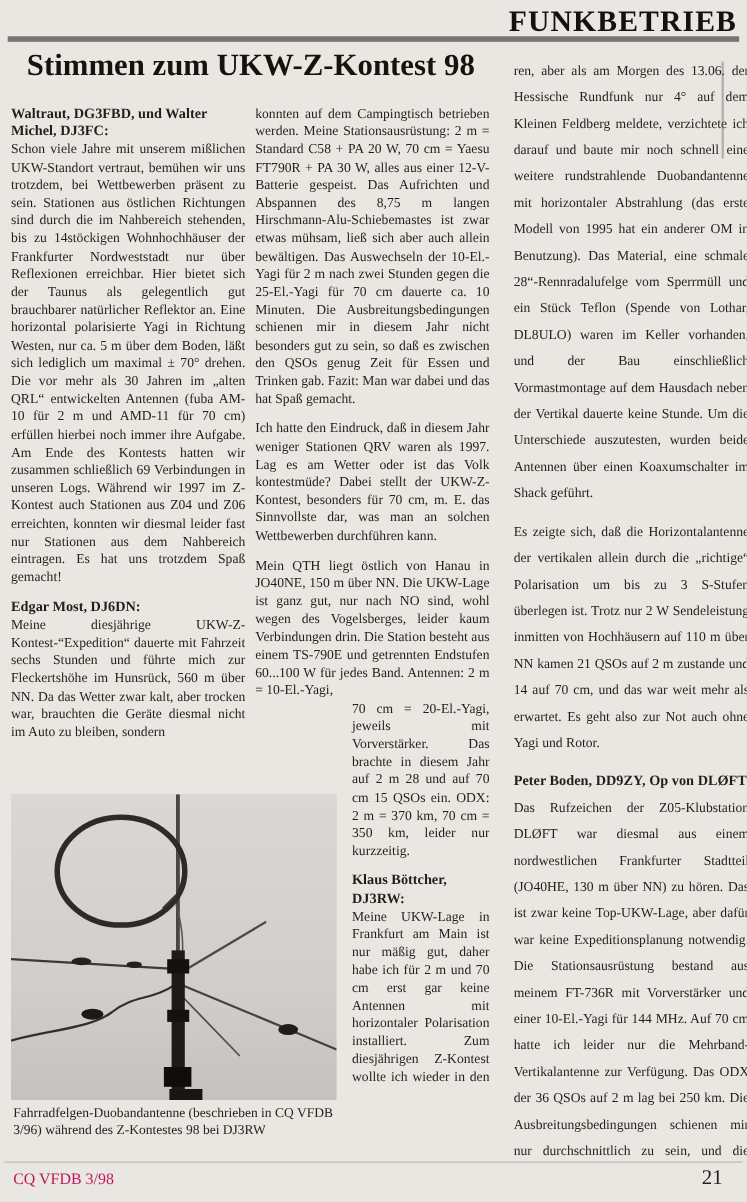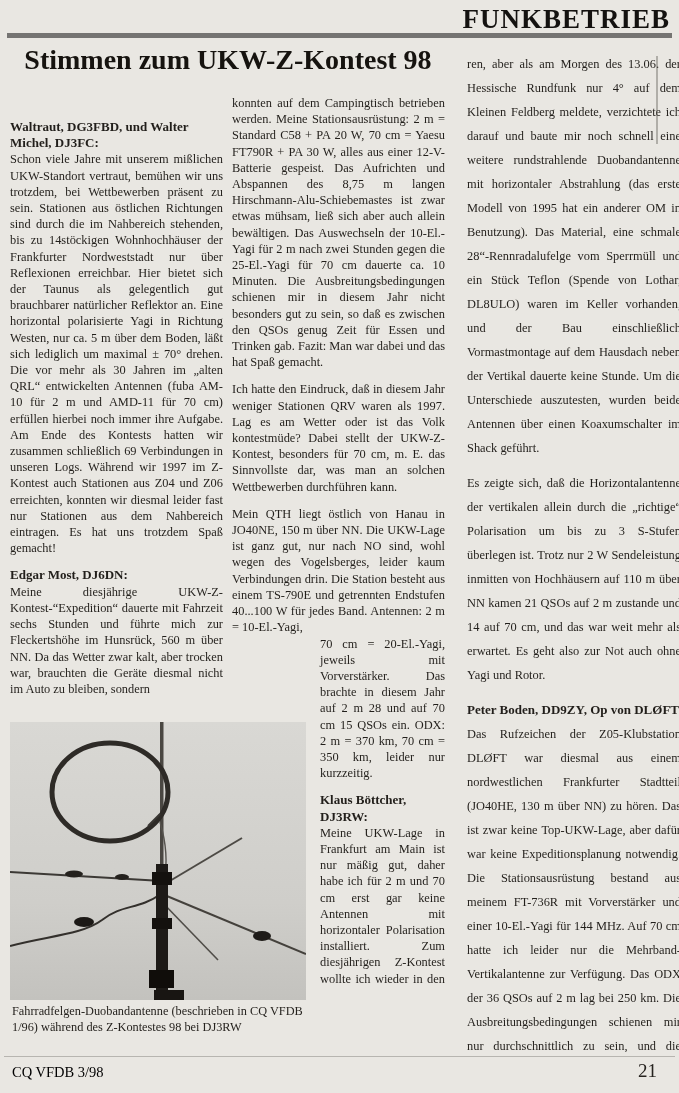--- a/index.html
+++ b/index.html
@@ -30,21 +30,21 @@
   .col{
     position:absolute;
     text-align:justify;
     font-size:12.4px;
     line-height:16.2px;
     color:#221f1b;
   }
   .col p{margin:0;}
   .col p.h{font-weight:bold;text-align:left;font-size:13px;}
   .col p.gap{margin-top:11px;}
-  .col1{left:10px;top:95px;width:213px;height:627px;overflow:hidden;margin-top:24px;}
+  .col1{left:10px;top:95px;width:213px;height:627px;overflow:hidden;}
   .col2{left:232px;top:95px;width:213px;height:965px;overflow:hidden;}
   .col3{left:455px;top:52px;width:214px;height:1000px;overflow:hidden;line-height:24px;margin-left:12px;}
   .photo-overhang{float:left;width:88px;height:345px;}
   
   .photo{
     position:absolute;left:10px;top:722px;width:296px;height:278px;
     background:#d2d1cd;z-index:3;
   }
   .photo svg{display:block;}
   .photo-caption{
@@ -52,21 +52,21 @@
     font-size:12.3px;line-height:16px;text-align:left;z-index:4;
     color:#26231f;
   }
   
   .footer-rule{
     position:absolute;left:4px;right:4px;top:1056px;height:1px;
     background:#b7b5b0;
   }
   .footer-left{
     position:absolute;left:12px;top:1064px;
-    font-size:14.5px;color:#000000;
+    font-size:14.5px;color:#be185d;
   }
   .page-number{
     position:absolute;right:22px;top:1060px;
     font-size:19px;color:#26231f;
   }
   .scan-line-artifact{
     position:absolute;left:656px;top:56px;width:2px;height:88px;
     background:#6a6862;opacity:.45;
   }
 </style>
@@ -82,21 +82,21 @@
   <div class="col col1">
     <p class="h">Waltraut, DG3FBD, und Walter Michel, DJ3FC:</p>
     <p>Schon viele Jahre mit unserem mißlichen UKW-Standort vertraut, bemühen wir uns trotzdem, bei Wettbewerben präsent zu sein. Stationen aus östlichen Richtungen sind durch die im Nahbereich stehenden, bis zu 14stöckigen Wohnhochhäuser der Frankfurter Nordweststadt nur über Reflexionen erreichbar. Hier bietet sich der Taunus als gelegentlich gut brauchbarer natürlicher Reflektor an. Eine horizontal polarisierte Yagi in Richtung Westen, nur ca. 5 m über dem Boden, läßt sich lediglich um maximal ± 70° drehen. Die vor mehr als 30 Jahren im „alten QRL“ entwickelten Antennen (fuba AM-10 für 2 m und AMD-11 für 70 cm) erfüllen hierbei noch immer ihre Aufgabe. Am Ende des Kontests hatten wir zusammen schließlich 69 Verbindungen in unseren Logs. Während wir 1997 im Z-Kontest auch Stationen aus Z04 und Z06 erreichten, konnten wir diesmal leider fast nur Stationen aus dem Nahbereich eintragen. Es hat uns trotzdem Spaß gemacht!</p>
     <p class="h gap">Edgar Most, DJ6DN:</p>
     <p>Meine diesjährige UKW-Z-Kontest-“Expedition“ dauerte mit Fahrzeit sechs Stunden und führte mich zur Fleckertshöhe im Hunsrück, 560 m über NN. Da das Wetter zwar kalt, aber trocken war, brauchten die Geräte diesmal nicht im Auto zu bleiben, sondern</p>
   </div>
 
   <div class="col col2">
     <p>konnten auf dem Campingtisch betrieben werden. Meine Stationsausrüstung: 2 m = Standard C58 + PA 20 W, 70 cm = Yaesu FT790R + PA 30 W, alles aus einer 12-V-Batterie gespeist. Das Aufrichten und Abspannen des 8,75 m langen Hirschmann-Alu-Schiebemastes ist zwar etwas mühsam, ließ sich aber auch allein bewältigen. Das Auswechseln der 10-El.-Yagi für 2 m nach zwei Stunden gegen die 25-El.-Yagi für 70 cm dauerte ca. 10 Minuten. Die Ausbreitungsbedingungen schienen mir in diesem Jahr nicht besonders gut zu sein, so daß es zwischen den QSOs genug Zeit für Essen und Trinken gab. Fazit: Man war dabei und das hat Spaß gemacht.</p>
     <p class="gap">Ich hatte den Eindruck, daß in diesem Jahr weniger Stationen QRV waren als 1997. Lag es am Wetter oder ist das Volk kontestmüde? Dabei stellt der UKW-Z-Kontest, besonders für 70 cm, m. E. das Sinnvollste dar, was man an solchen Wettbewerben durchführen kann.</p>
-    <p class="gap">Mein QTH liegt östlich von Hanau in JO40NE, 150 m über NN. Die UKW-Lage ist ganz gut, nur nach NO sind, wohl wegen des Vogelsberges, leider kaum Verbindungen drin. Die Station besteht aus einem TS-790E und getrennten Endstufen 40...100 W für jedes Band. Antennen: 2 m = 10-El.-Yagi,</p>
+    <p class="gap">Mein QTH liegt östlich von Hanau in JO40NE, 150 m über NN. Die UKW-Lage ist ganz gut, nur nach NO sind, wohl wegen des Vogelsberges, leider kaum Verbindungen drin. Die Station besteht aus einem TS-790E und getrennten Endstufen 60...100 W für jedes Band. Antennen: 2 m = 10-El.-Yagi,</p>
     <div class="photo-overhang"></div>
     <p>70 cm = 20-El.-Yagi, jeweils mit Vorverstärker. Das brachte in diesem Jahr auf 2 m 28 und auf 70 cm 15 QSOs ein. ODX: 2 m = 370 km, 70 cm = 350 km, leider nur kurzzeitig.</p>
     <p class="h gap">Klaus Böttcher, DJ3RW:</p>
     <p>Meine UKW-Lage in Frankfurt am Main ist nur mäßig gut, daher habe ich für 2 m und 70 cm erst gar keine Antennen mit horizontaler Polarisation installiert. Zum diesjährigen Z-Kontest wollte ich wieder in den Taunus fah-</p>
   </div>
 
   <div class="col col3">
     <p>ren, aber als am Morgen des 13.06. der Hessische Rundfunk nur 4° auf dem Kleinen Feldberg meldete, verzichtete ich darauf und baute mir noch schnell eine weitere rundstrahlende Duobandantenne mit horizontaler Abstrahlung (das erste Modell von 1995 hat ein anderer OM in Benutzung). Das Material, eine schmale 28“-Rennradalufelge vom Sperrmüll und ein Stück Teflon (Spende von Lothar, DL8ULO) waren im Keller vorhanden, und der Bau einschließlich Vormastmontage auf dem Hausdach neben der Vertikal dauerte keine Stunde. Um die Unterschiede auszutesten, wurden beide Antennen über einen Koaxumschalter im Shack geführt.</p>
     <p class="gap">Es zeigte sich, daß die Horizontalantenne der vertikalen allein durch die „richtige“ Polarisation um bis zu 3 S-Stufen überlegen ist. Trotz nur 2 W Sendeleistung inmitten von Hochhäusern auf 110 m über NN kamen 21 QSOs auf 2 m zustande und 14 auf 70 cm, und das war weit mehr als erwartet. Es geht also zur Not auch ohne Yagi und Rotor.</p>
     <p class="h gap">Peter Boden, DD9ZY, Op von DLØFT</p>
@@ -131,21 +131,21 @@
       <ellipse cx="74" cy="200" rx="10" ry="5" fill="#1c1916"></ellipse>
       <path d="M150,100 C156,120 158,140 154,160" fill="none" stroke="#56534e" stroke-width="1.4"></path>
 
       <rect x="146" y="142" width="12" height="136" fill="#1d1a17"></rect>
       <rect x="142" y="150" width="20" height="13" fill="#14110e"></rect>
       <rect x="142" y="196" width="20" height="11" fill="#14110e"></rect>
       <rect x="139" y="248" width="25" height="18" fill="#100d0a"></rect>
       <rect x="144" y="268" width="30" height="10" fill="#181512"></rect>
     </svg>
   </div>
-  <div class="photo-caption">Fahrradfelgen-Duobandantenne (beschrieben in CQ VFDB 1/96) während des Z-Kontestes 98 bei DJ3RW</div>
+  <div class="photo-caption">Fahrradfelgen-Duobandantenne (beschrieben in CQ VFDB 3/96) während des Z-Kontestes 98 bei DJ3RW</div>
 
   <div class="scan-line-artifact"></div>
 
   <div class="footer-rule"></div>
   <div class="footer-left">CQ VFDB 3/98</div>
   <div class="page-number">21</div>
 
 </div>
 
 </body></html>

